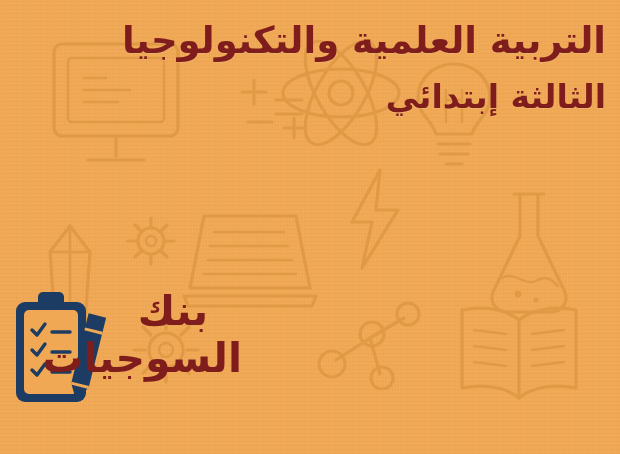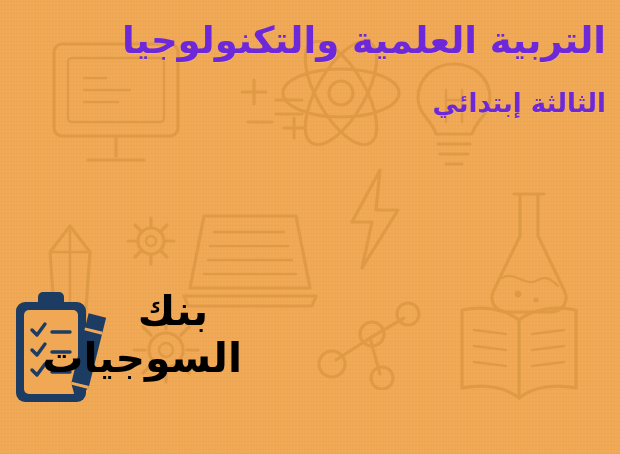--- a/index.html
+++ b/index.html
@@ -57,41 +57,41 @@
   }
 
   
   .headline {
     position: absolute;
     right: 14px;
     top: 18px;
     width: 586px;
     text-align: right;
     direction: rtl;
-    color: #6d28d9;
+    color: #7f1d1d;
     font-family: "DejaVu Sans", sans-serif;
     font-weight: bold;
     text-shadow: 0 1px 0 rgba(255,255,255,0.12);
   }
   .headline .line1 {
     font-size: 37px;
     line-height: 1.25;
     letter-spacing: 0px;
     white-space: nowrap;
   }
   .headline .line2 {
     font-size: 37px;
     line-height: 1.5;
     margin-top: 12px;
     padding-left: 55px;
   }
   .headline .line3 {
-    font-size: 26px;
+    font-size: 33px;
     line-height: 1.5;
-    margin-top: 20px;
+    margin-top: 8px;
     padding-left: 90px;
   }
 
   
   .logo {
     position: absolute;
     left: 8px;
     top: 282px;
     width: 232px;
     height: 134px;
@@ -103,21 +103,21 @@
     width: 96px;
     height: 118px;
   }
   .logo-text {
     position: absolute;
     left: 96px;
     top: 6px;
     width: 138px;
     direction: rtl;
     text-align: center;
-    color: #000000;
+    color: #7f1d1d;
     font-family: "DejaVu Sans", sans-serif;
     font-weight: bold;
   }
   .logo-text .lt1 {
     font-size: 41px;
     line-height: 1.15;
   }
   .logo-text .lt2 {
     font-size: 41px;
     line-height: 1.15;

